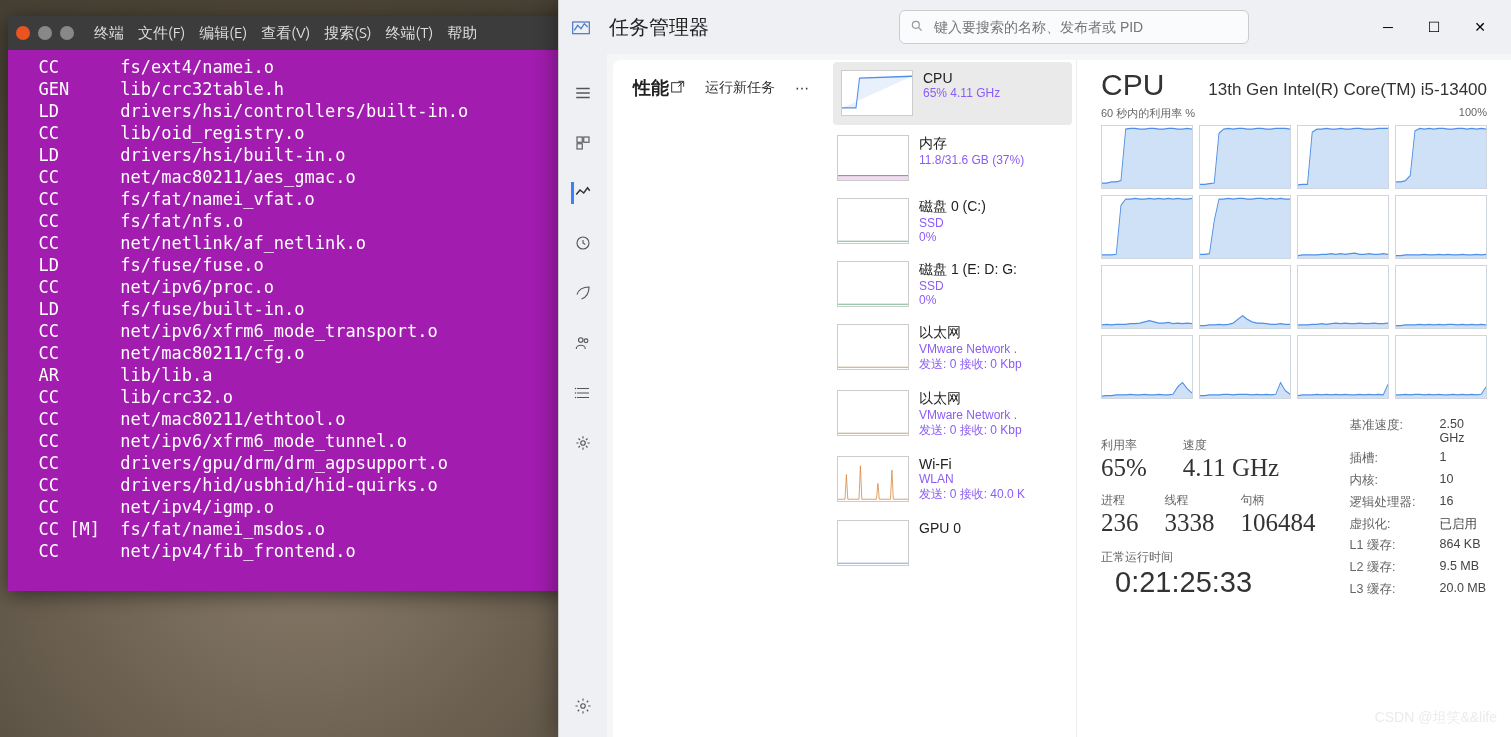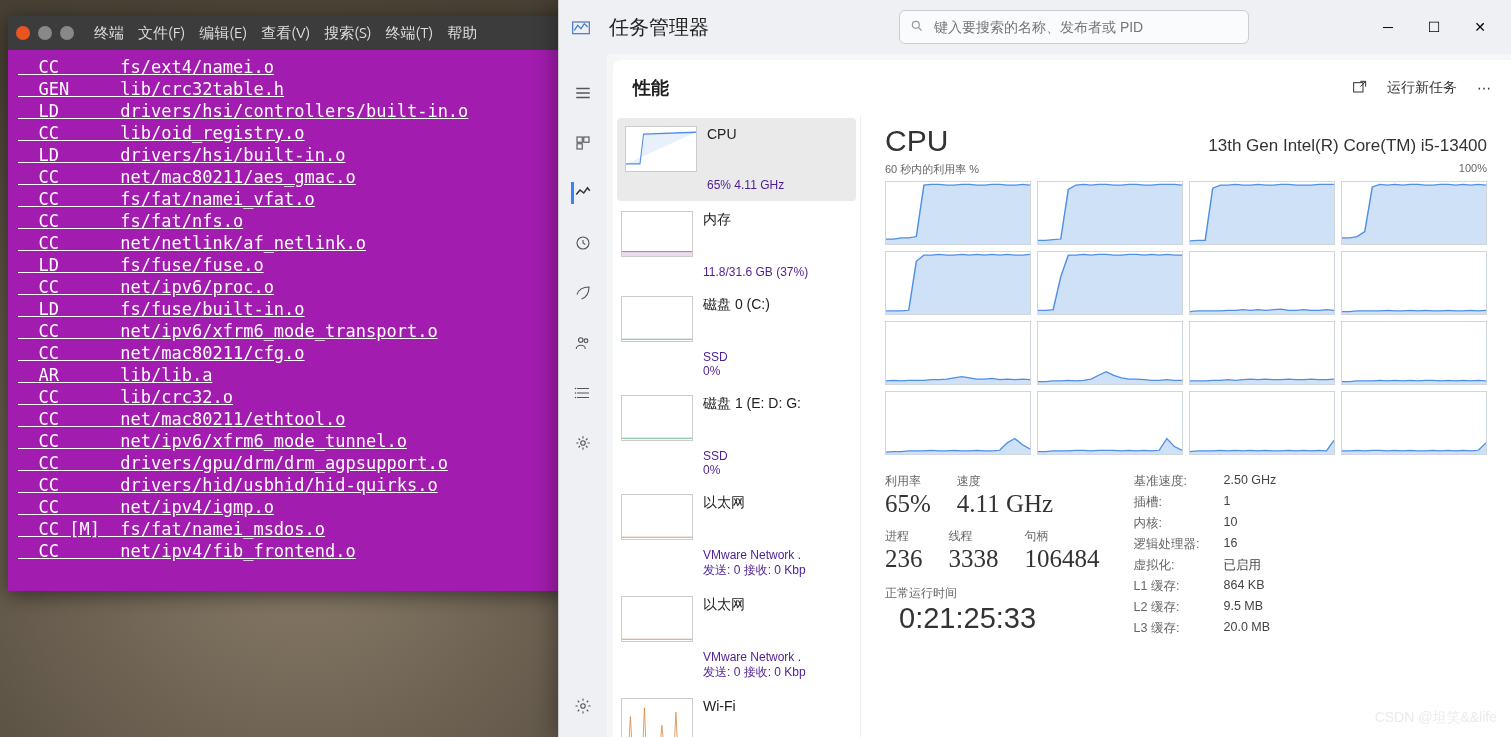--- a/index.html
+++ b/index.html
@@ -6,49 +6,49 @@
   body { width: 1511px; height: 737px; font-family: "Segoe UI", "Microsoft YaHei", sans-serif; position: relative; overflow: hidden; background: linear-gradient(45deg,#7a7265,#5a5248); }
   
   .desktop-bg { position:absolute; inset:0; background: radial-gradient(circle at 20% 70%, #8b7d6b 0%, #4a4235 40%, #2c2620 100%); }
   
   .ubuntu { position:absolute; left:8px; top:16px; width:560px; height:575px; background:#a21caf; color:#fff; font-family:"Ubuntu Mono","DejaVu Sans Mono",monospace; box-shadow:0 4px 20px rgba(0,0,0,.5); border-radius:6px 6px 0 0; }
   .ubuntu-titlebar { height:34px; background:#3c3c3c; display:flex; align-items:center; font-family:"Ubuntu",sans-serif; font-size:15px; color:#ddd; }
   .wbtn { width:14px; height:14px; border-radius:50%; margin-left:8px; }
   .wclose{background:#e95420;} .wmin{background:#888;} .wmax{background:#888;}
   .u-menu { display:flex; gap:14px; margin-left:20px; }
   .u-menu span { cursor:default; }
-  .ubuntu-body { padding:6px 10px; font-size:17px; line-height:22px; white-space:pre; color:#fff; overflow:hidden; height:calc(100% - 34px);text-decoration:underline;}
+  .ubuntu-body { padding:6px 10px; font-size:17px; line-height:22px; white-space:pre; color:#fff; overflow:hidden; height:calc(100% - 34px);}
   
   .tm { position:absolute; left:558px; top:0; width:953px; height:737px; background:#f5f6f8; border-left:1px solid #ccc; display:flex; flex-direction:column; box-shadow:-4px 0 20px rgba(0,0,0,.3);}
   .tm-titlebar { height:54px; display:flex; align-items:center; background:#eef0f4; padding:0 8px; gap:10px;}
   .tm-icon { width:28px; height:28px; display:flex; align-items:center; justify-content:center; }
   .tm-title { font-size:20px; color:#222; margin-left:4px;}
   .search { flex:0 0 350px; margin-left:180px; height:34px; border:1px solid #ccc; border-radius:6px; background:#fafbfc; display:flex; align-items:center; padding:0 10px; color:#999; font-size:14px; gap:10px;}
   .search input { flex:1; border:none; background:transparent; outline:none; font-size:14px;}
   .win-ctrls { margin-left:auto; display:flex; }
   .win-ctrls div { width:46px; height:32px; display:flex; align-items:center; justify-content:center; font-size:14px;}
   .tm-body { flex:1; display:flex; min-height:0;}
   .navrail { width:48px; background:#eef0f4; display:flex; flex-direction:column; align-items:center; padding-top:28px; gap:28px;}
   .navrail .ic { width:22px; height:22px; color:#555; display:flex; align-items:center; justify-content:center;}
   .navrail .ic.sel { border-left:3px solid #3b82f6; margin-left:-3px; padding-left:0;}
   .navrail .spacer { flex:1;}
-  .tm-content { flex:1; background:#fff; border-radius:8px 0 0 0; margin:6px 0 0 6px; display:flex; flex-direction:column; min-width:0;}
+  .tm-content { flex:1; background:#fff; border-radius:8px 0 0 0; margin:6px 0 0 6px; display:flex; flex-direction:row; min-width:0;}
   .tm-header { height:56px; display:flex; align-items:center; padding:0 20px; }
   .tm-header h2 { font-size:18px; font-weight:600; color:#222;}
   .tm-header .actions { margin-left:auto; display:flex; align-items:center; gap:20px; font-size:14px; color:#333;}
   .tm-split { display:flex; flex:1; min-height:0;}
   
   .perf-list { width:248px; border-right:1px solid #eee; overflow-y:auto; }
   .perf-item { display:flex; padding:8px 8px; gap:10px; border-bottom:1px solid transparent;}
   .perf-item.sel { background:#eaeaea; border-radius:4px; margin:2px 4px;}
   .thumb { width:72px; height:46px; border:1px solid #ccc; position:relative; background:#fff;}
   .thumb svg { position:absolute; inset:0; width:100%; height:100%;}
   .pinfo { flex:1; min-width:0;}
   .pinfo .pt { font-size:14px; color:#222;}
-  .pinfo .ps { font-size:12px; color:#4c1d95; white-space:nowrap; overflow:hidden;margin-top:36px;}
+  .pinfo .ps { font-size:12px; color:#8b5cf6; white-space:nowrap; overflow:hidden;}
   
   .detail { flex:1; padding:8px 24px 12px 24px; display:flex; flex-direction:column; min-width:0;}
   .d-head { display:flex; align-items:baseline; justify-content:space-between;}
   .d-head h1 { font-size:30px; font-weight:400; color:#333;}
   .d-head .model { font-size:17px; color:#333;}
   .axis-lbl { display:flex; justify-content:space-between; font-size:11px; color:#666; margin-top:4px;}
   .grid16 { display:grid; grid-template-columns:repeat(4,1fr); grid-auto-rows:64px; gap:6px; margin-top:4px;}
   .core { border:1px solid #cfd6dd; background:#fff; position:relative;}
   .core svg { position:absolute; inset:0; width:100%; height:100%;}
   .stats { display:flex; margin-top:18px; gap:34px;}
@@ -400,21 +400,21 @@
               </div>
               <div class="core">
                 <svg viewBox="0 0 100 50" preserveAspectRatio="none">
                   <polyline points="0,50 0,47.5 5.263157894736842,47.5 10.526315789473683,47 15.789473684210526,47.5 21.052631578947366,47 26.31578947368421,47 31.57894736842105,47.5 36.84210526315789,47 42.10526315789473,47.5 47.368421052631575,47 52.63157894736842,47.5 57.89473684210527,47.5 63.1578947368421,47 68.42105263157895,47.5 73.68421052631578,47 78.94736842105263,47.5 84.21052631578947,47 89.47368421052632,47.5 94.73684210526315,47 100,41 100,50" fill="#cfe1f6" stroke="none"></polyline>
                   <polyline points="0,47.5 5.263157894736842,47.5 10.526315789473683,47 15.789473684210526,47.5 21.052631578947366,47 26.31578947368421,47 31.57894736842105,47.5 36.84210526315789,47 42.10526315789473,47.5 47.368421052631575,47 52.63157894736842,47.5 57.89473684210527,47.5 63.1578947368421,47 68.42105263157895,47.5 73.68421052631578,47 78.94736842105263,47.5 84.21052631578947,47 89.47368421052632,47.5 94.73684210526315,47 100,41" fill="none" stroke="#4f8fe6" stroke-width="1"></polyline>
                 </svg>
               </div>
             </div>
           <div class="stats">
             <div>
-              <div style="display:flex;gap:26px;">
+              <div style="display:flex;gap:36px;margin-top:20px;">
                 <div class="big">
                     <div class="lbl">利用率</div>
                     <div class="val">65%</div>
                   </div>
                 <div class="big">
                     <div class="lbl">速度</div>
                     <div class="val">4.11 GHz</div>
                   </div>
               </div>
               <div style="display:flex;gap:26px;margin-top:10px;">

